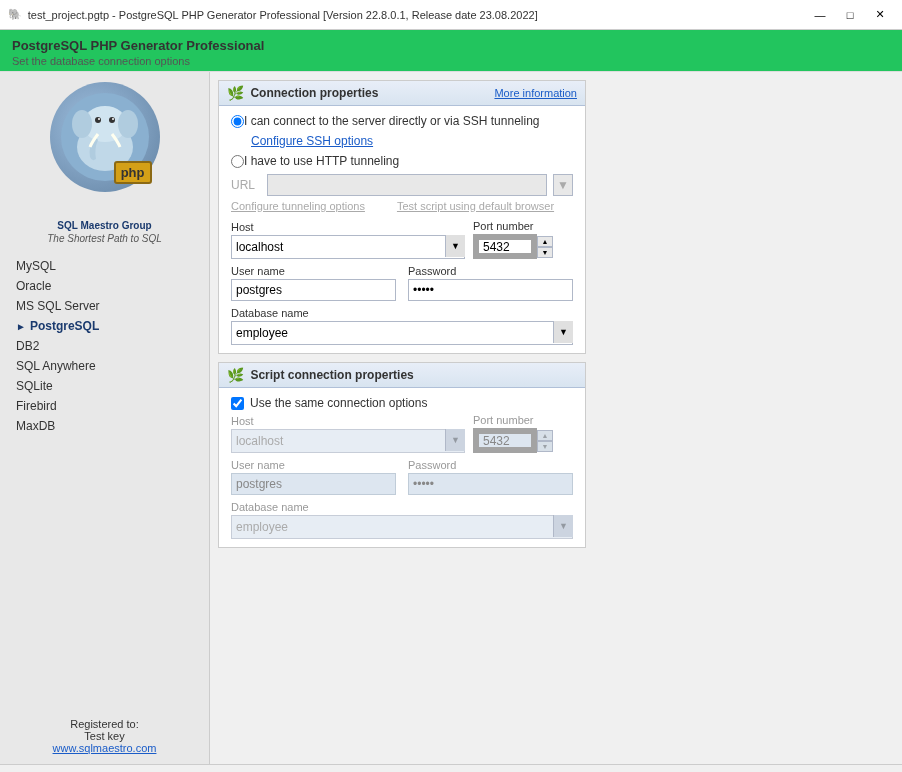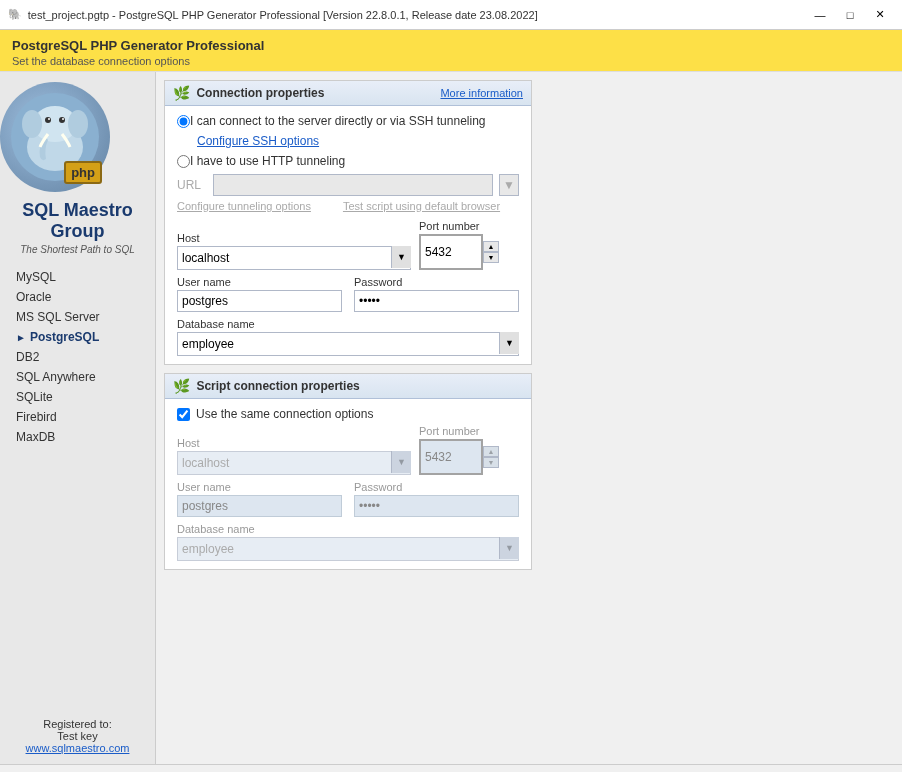--- a/index.html
+++ b/index.html
@@ -21,40 +21,41 @@
     .titlebar .win-controls { display: flex; gap: 2px; }
     .win-btn {
       width: 28px; height: 20px;
       border: none; background: transparent;
       cursor: pointer; font-size: 11px;
       display: flex; align-items: center; justify-content: center;
     }
 
     
     .app-header {
-      background: #fde047;
+      background: #22c55e;
       padding: 8px 12px 4px 12px;
       border-bottom: 1px solid #ddd;
     }
     .app-header .app-title { font-size: 13px; font-weight: bold; color: #333; }
     .app-header .app-subtitle { font-size: 11px; color: #555; margin-top: 2px; }
 
     
     .main-layout {
       display: flex;
       height: calc(772px - 80px);
     }
 
     
     .sidebar {
-      width: 156px;
+      width: 210px;
       background: #e8e8e8;
       border-right: 1px solid #ccc;
       display: flex;
       flex-direction: column;
+      align-items: center;
       padding-top: 10px;
     }
     .sidebar-logo {
       width: 110px;
       height: 110px;
       background: radial-gradient(circle at 40% 40%, #a0c0e0, #6080a0);
       border-radius: 50%;
       display: flex;
       align-items: center;
       justify-content: center;
@@ -67,25 +68,25 @@
       right: 8px;
       background: #d4a017;
       color: #333;
       font-weight: bold;
       font-size: 13px;
       padding: 2px 5px;
       border-radius: 3px;
       border: 2px solid #8B6914;
     }
     .sidebar-group-name {
-      font-size: 18px;
+      font-size: 10px;
       font-weight: bold;
       color: #1a3a6e;
       text-align: center;
-      margin: 0 0 2px 0;
+      margin: 20px 0 2px 0;
     }
     .sidebar-tagline {
       font-size: 10px;
       color: #555;
       font-style: italic;
       text-align: center;
       margin-bottom: 12px;
     }
     .sidebar-nav { width: 100%; padding: 0 8px; }
     .sidebar-item {
@@ -195,22 +196,22 @@
       border: none;
       border-left: 1px solid #b0b8c8;
       background: #e0e0e0;
       cursor: pointer;
       display: flex; align-items: center; justify-content: center;
       font-size: 9px;
     }
     .select-wrapper .dropdown-btn:disabled { background: #d8e0e8; cursor: not-allowed; }
     .port-input {
       width: 60px;
-      height: 36px;
-      border: 2px solid #a3a3a3;
+      height: 25px;
+      border: 6px solid #a3a3a3;
       background: white;
       font-size: 12px;
       padding: 0 4px;
     }
     .port-input:disabled { background: #e0e8f0; color: #888; }
     .port-spinner {
       display: flex;
       flex-direction: column;
     }
     .spinner-btn {

